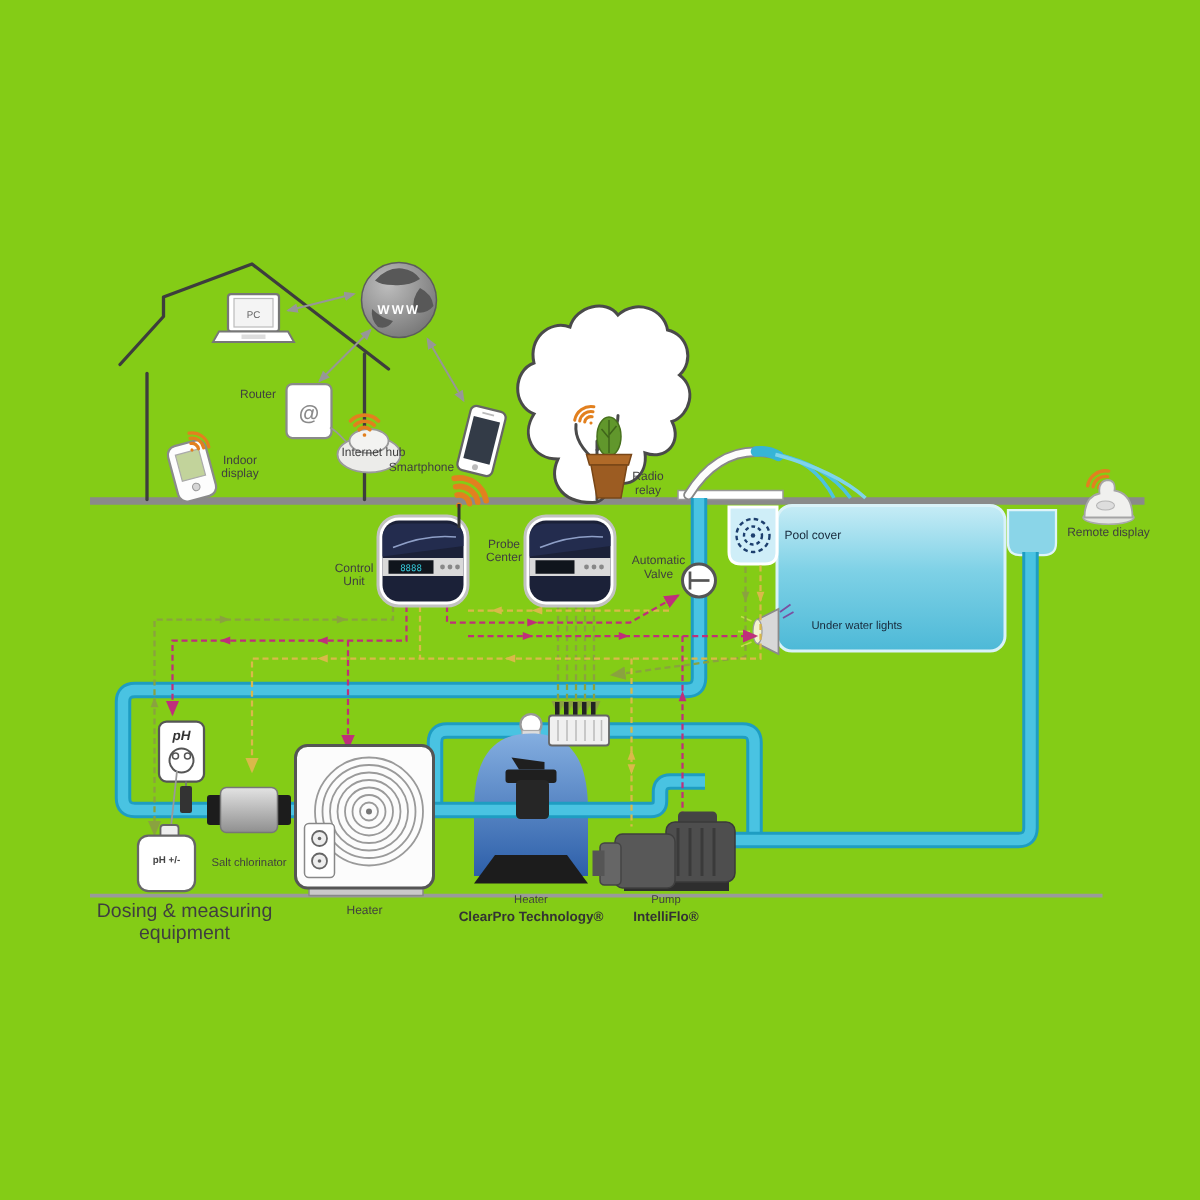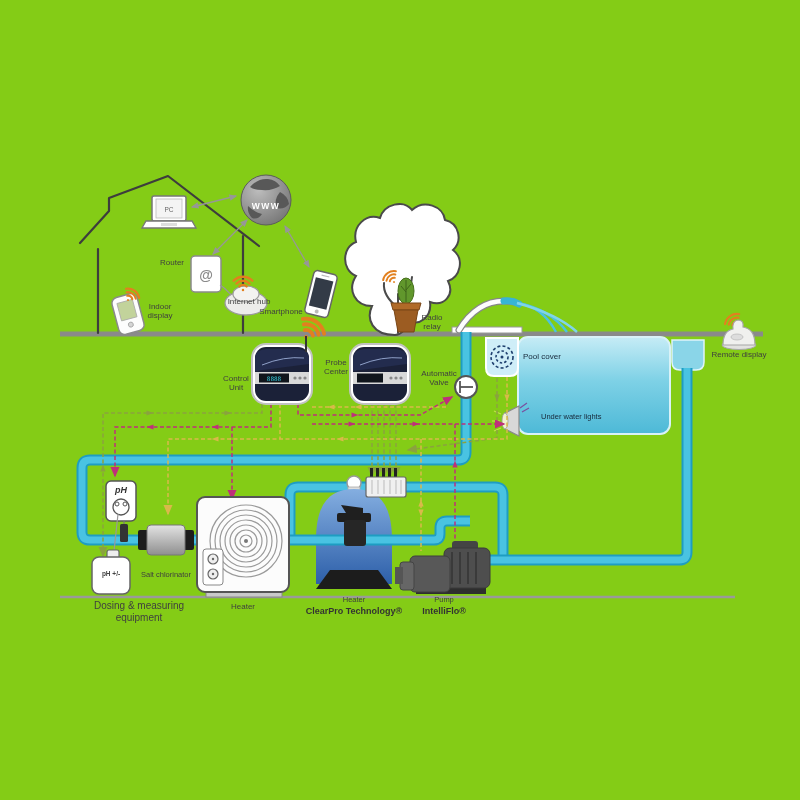--- a/index.html
+++ b/index.html
@@ -387,21 +387,21 @@
 <div class="lbl" style="left:226px;top:297px;width:46px;">Internet hub</div>
 <div class="lbl" style="left:138px;top:302px;width:44px;">Indoor display</div>
 <div class="lbl" style="left:256px;top:279px;width:50px;margin-top:28px;">Smartphone</div>
 <div class="lbl" style="left:413px;top:313px;width:38px;">Radio relay</div>
 <div class="lbl" style="left:219px;top:374px;width:34px;">Control Unit</div>
 <div class="lbl" style="left:319px;top:358px;width:34px;">Probe Center</div>
 <div class="lbl" style="left:414px;top:369px;width:50px;">Automatic Valve</div>
 <div class="lbl dark left" style="left:523px;top:352px;width:60px;">Pool cover</div>
 <div class="lbl dark left" style="left:541px;top:413px;width:90px;font-size:7.5px;">Under water lights</div>
 <div class="lbl" style="left:710px;top:350px;width:58px;">Remote display</div>
-<div class="lbl" style="left:64px;top:600px;width:118px;font-size:10px;margin-left:16px;">Dosing &amp; measuring equipment</div>
+<div class="lbl" style="left:64px;top:600px;width:118px;font-size:13px;">Dosing &amp; measuring equipment</div>
 <div class="lbl" style="left:136px;top:557px;width:60px;font-size:7.5px;margin-top:14px;">Salt chlorinator</div>
 <div class="lbl" style="left:211px;top:602px;width:64px;">Heater</div>
 <div class="lbl" style="left:299px;top:596px;width:110px;font-size:7.5px;">Heater</div>
 <div class="lbl big" style="left:294px;top:606px;width:120px;text-align:center;">ClearPro Technology®</div>
 <div class="lbl" style="left:409px;top:596px;width:70px;font-size:7.5px;">Pump</div>
 <div class="lbl big" style="left:409px;top:606px;width:70px;">IntelliFlo®</div>
 <div class="lbl ph" style="left:106px;top:485px;width:30px;font-style:italic;">pH</div>
 <div class="lbl tiny" style="left:93px;top:570px;width:36px;">pH +/-</div>
 
 

